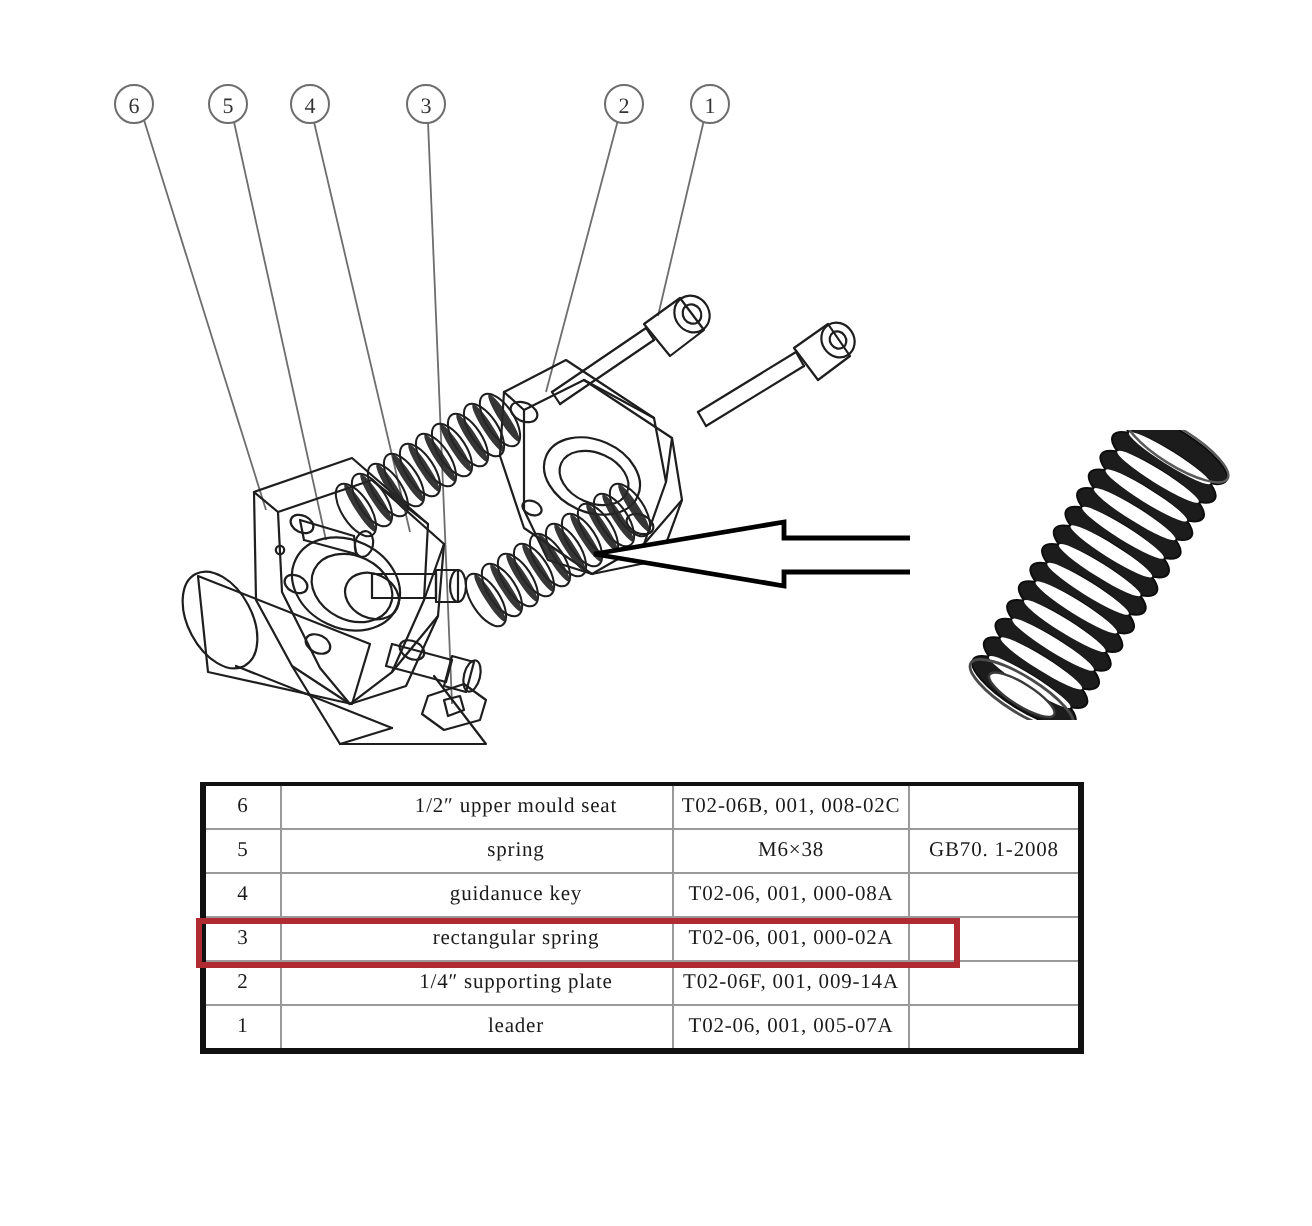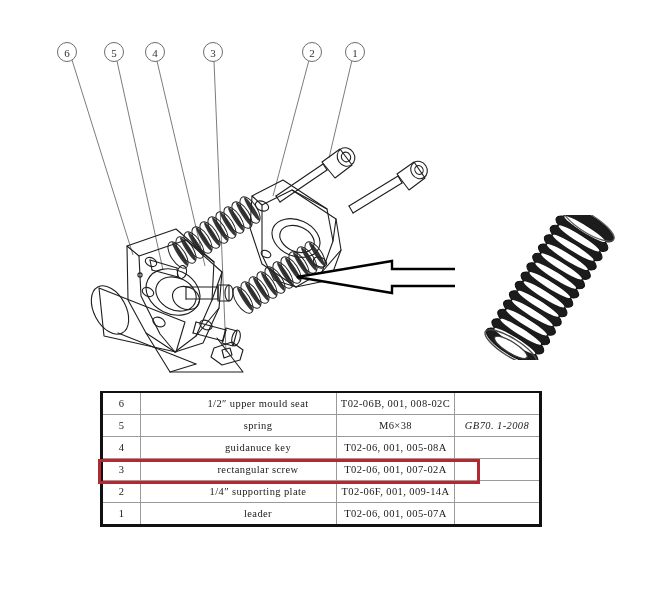--- a/index.html
+++ b/index.html
@@ -52,21 +52,21 @@
     letter-spacing: 0.4px;
     color: #1a1a1a;
     text-align: center;
     vertical-align: middle;
     white-space: nowrap;
     overflow: hidden;
   }
   #parts-table td.c-item   { width: 33px; }
   #parts-table td.c-name   { width: 152px; padding-left: 41px; }
   #parts-table td.c-code   { width: 113px; }
-  #parts-table td.c-std    { width: 80px; border-right: none; font-style: italic; }
+  #parts-table td.c-std    { width: 80px; border-right: none; }
   #parts-table tr.highlight-row td { position: relative; }
   
   #row-highlight {
     position: absolute;
     left: 98px;
     top: 459px;
     width: 382px;
     height: 25px;
     border: 3px solid #b02a32;
     box-sizing: border-box;
@@ -319,27 +319,27 @@
       </tr>
       <tr>
         <td class="c-item">5</td>
         <td class="c-name">spring</td>
         <td class="c-code">M6×38</td>
         <td class="c-std">GB70. 1-2008</td>
       </tr>
       <tr>
         <td class="c-item">4</td>
         <td class="c-name">guidanuce key</td>
-        <td class="c-code">T02-06, 001, 005-08A</td>
+        <td class="c-code">T02-06, 001, 000-08A</td>
         <td class="c-std"></td>
       </tr>
       <tr class="highlight-row">
         <td class="c-item">3</td>
-        <td class="c-name">rectangular screw</td>
-        <td class="c-code">T02-06, 001, 007-02A</td>
+        <td class="c-name">rectangular spring</td>
+        <td class="c-code">T02-06, 001, 000-02A</td>
         <td class="c-std"></td>
       </tr>
       <tr>
         <td class="c-item">2</td>
         <td class="c-name">1/4″ supporting plate</td>
         <td class="c-code">T02-06F, 001, 009-14A</td>
         <td class="c-std"></td>
       </tr>
       <tr>
         <td class="c-item">1</td>

